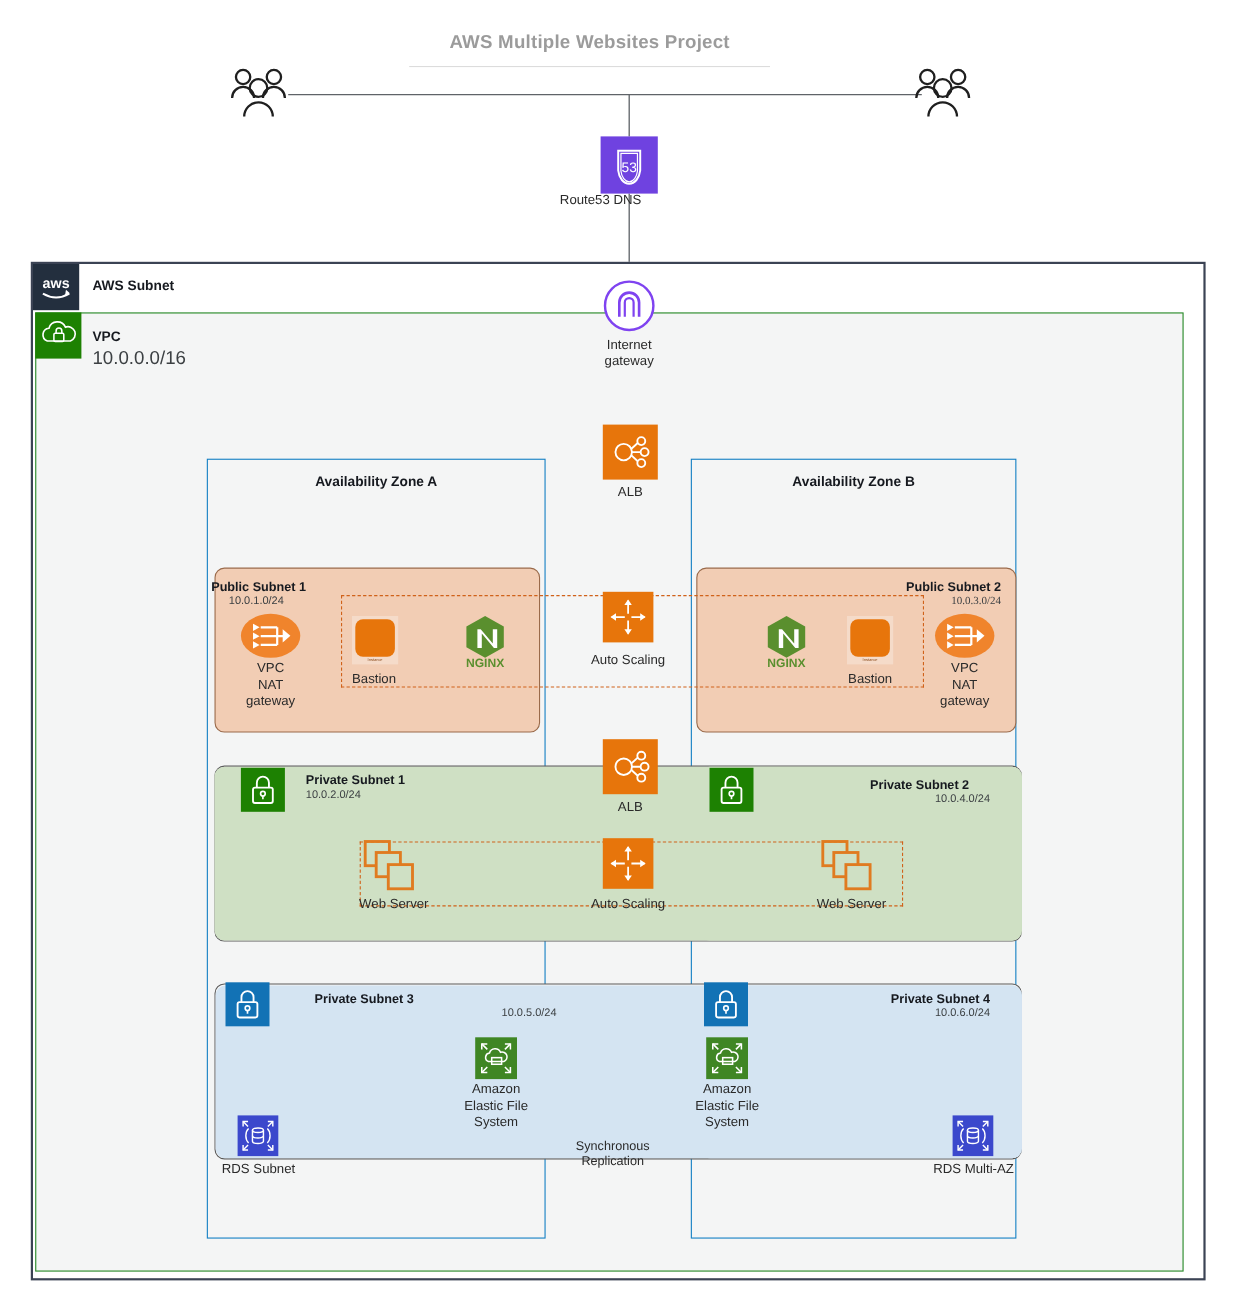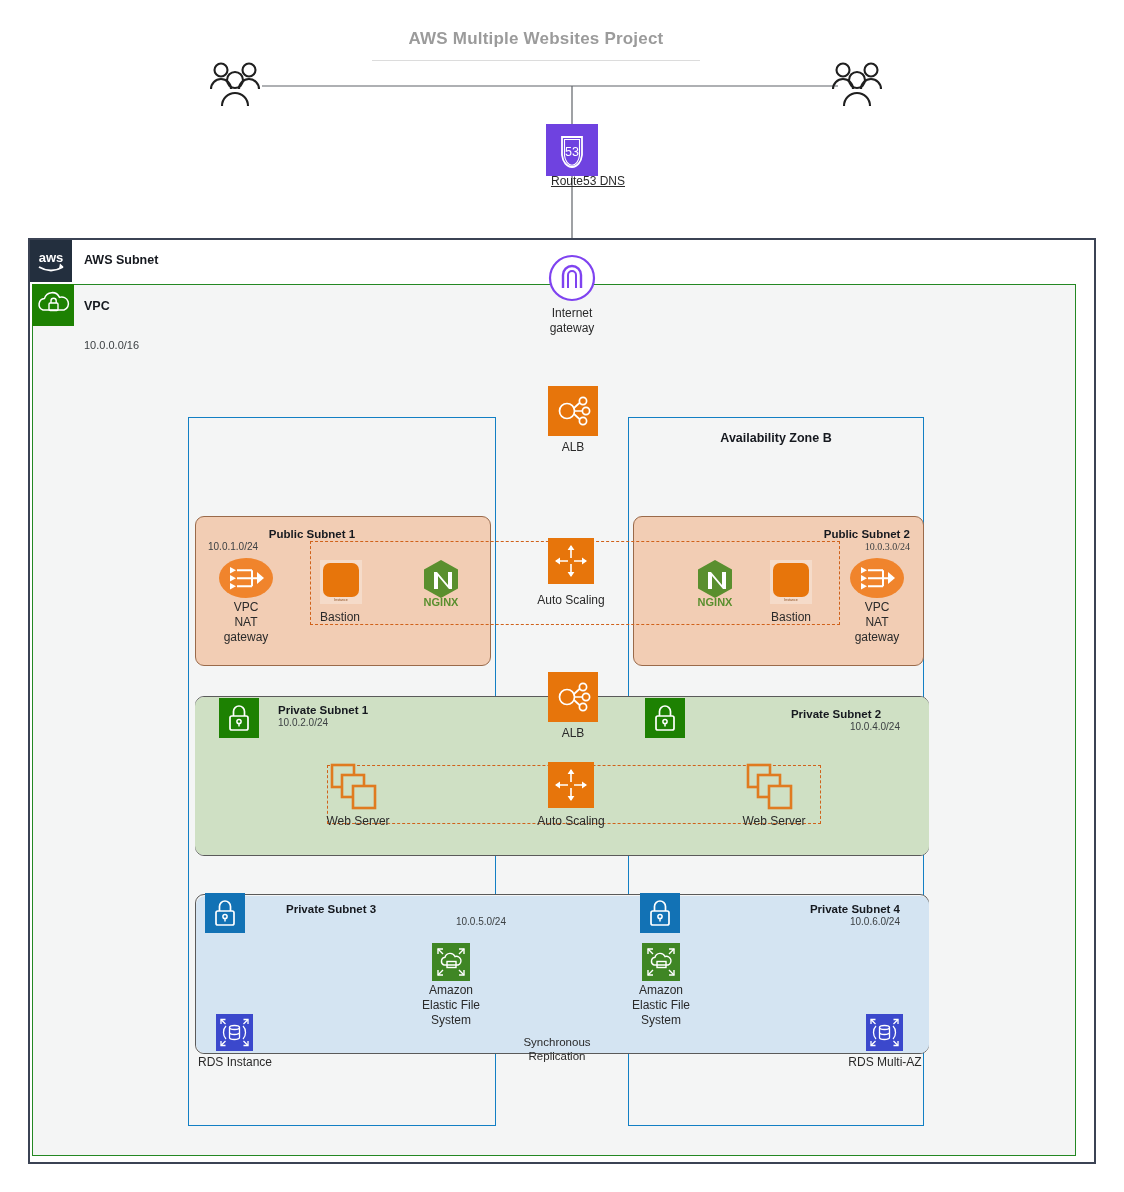--- a/index.html
+++ b/index.html
@@ -19,21 +19,21 @@
   #aws-cloud{left:28px;top:238px;width:1068px;height:926px;border:2px solid #3b4354;background:#ffffff;}
   #aws-badge{left:30px;top:240px;width:42px;height:42px;background:#232f3e;}
   #aws-badge-label{left:84px;top:253px;width:200px;height:18px;text-align:left;
                    font-size:12.5px;font-weight:bold;color:#16191f;}
 
   #vpc-frame{left:32px;top:284px;width:1044px;height:872px;border:1.6px solid #248823;background:#f4f5f5;}
   #vpc-badge{left:32px;top:284px;width:42px;height:42px;background:#1d8102;}
   #vpc-title{left:84px;top:299px;width:200px;height:16px;text-align:left;
              font-size:12.5px;font-weight:bold;color:#16191f;}
   #vpc-cidr{left:84px;top:315px;width:200px;height:16px;text-align:left;
-            font-size:11px;color:#3c4043;margin-top:24px;}
+            font-size:17px;color:#3c4043;}
 
   
   .az{border:1.6px solid #127fc4;background:transparent;}
   #az-a{left:188px;top:417px;width:308px;height:709px;}
   #az-b{left:628px;top:417px;width:296px;height:709px;}
   .az-title{font-size:12.5px;font-weight:bold;color:#16191f;height:18px;}
   #az-a-title{left:188px;top:431px;width:308px;}
   #az-b-title{left:628px;top:431px;width:296px;}
 
   
@@ -163,21 +163,21 @@
     </svg>
   </div>
 
   <div class="ico" style="left:546px;top:124px;width:52px;height:52px;background:#6f42e0;">
     <svg width="52" height="52" viewBox="0 0 52 52">
       <path d="M16,13 h20 v18 a10,14 0 0 1 -10,12 a10,14 0 0 1 -10,-12 z" fill="none" stroke="#ffffff" stroke-width="1.8"></path>
       <path d="M18.5,15.5 h15 v16 a8,11.5 0 0 1 -7.5,9.8 a8,11.5 0 0 1 -7.5,-9.8 z" fill="none" stroke="#ffffff" stroke-width="1.1"></path>
       <text x="26" y="32" fill="#ffffff" font-size="12.5" font-family="Liberation Sans, sans-serif" text-anchor="middle">53</text>
     </svg>
   </div>
-  <div class="lbl node-label" style="left:508px;top:174px;width:160px;text-decoration:underline;">Route53 DNS</div>
+  <div class="lbl node-label" style="left:466px;top:174px;width:160px;">Route53 DNS</div>
 
   <div class="abs" id="aws-cloud"></div>
   <div class="abs" id="aws-badge">
     <svg width="42" height="42" viewBox="0 0 42 42">
       <text x="21" y="22" fill="#ffffff" font-size="13" font-weight="bold" font-family="Liberation Sans, sans-serif" text-anchor="middle">aws</text>
       <path d="M9,27 q12,7 24,0" stroke="#ffffff" stroke-width="1.8" fill="none"></path>
       <path d="M30,23.5 l3.5,3.2 l-4.4,1.6 z" fill="#ffffff"></path>
     </svg>
   </div>
   <div class="lbl" id="aws-badge-label">AWS Subnet</div>
@@ -198,24 +198,25 @@
       <circle cx="24" cy="24" r="22" fill="#ffffff" stroke="#7f43f0" stroke-width="2.2"></circle>
       <path d="M15,34 V21 a9,9 0 0 1 18,0 V34" fill="none" stroke="#7f43f0" stroke-width="2.4"></path>
       <path d="M20,34 V21 a4,4 0 0 1 8,0 V34" fill="none" stroke="#7f43f0" stroke-width="2.0"></path>
     </svg>
   </div>
   <div class="lbl node-label" style="left:498px;top:306px;width:148px;">Internet
 gateway</div>
 
   <div class="abs az" id="az-a"></div>
   <div class="abs az" id="az-b"></div>
+  <div class="lbl az-title" id="az-a-title">Availability Zone A</div>
   <div class="lbl az-title" id="az-b-title">Availability Zone B</div>
 
   <div class="abs subnet public-subnet" id="pub1"></div>
-  <div class="lbl subnet-name" style="left:212px;top:527px;width:200px;text-align:center;">Public Subnet 1</div>
+  <div class="lbl subnet-name" style="left:192px;top:527px;width:200px;text-align:left;">Public Subnet 1</div>
   <div class="lbl subnet-cidr" style="left:208px;top:541px;width:200px;text-align:left;">10.0.1.0/24</div>
 
   <div class="abs subnet public-subnet" id="pub2"></div>
   <div class="lbl subnet-name" style="left:710px;top:527px;width:200px;text-align:right;">Public Subnet 2</div>
   <div class="lbl subnet-cidr" style="left:710px;top:541px;width:200px;text-align:right;font-family:Liberation Serif, serif;">10.0.3.0/24</div>
 
   <div class="abs dashed" id="dash-pub"></div>
 
   <div class="ico sq-orange" style="left:548px;top:386px;width:50px;height:50px;">
     <svg width="50" height="50" viewBox="0 0 50 50">
@@ -449,21 +450,21 @@
         <ellipse cx="18.5" cy="13.5" rx="5" ry="2"></ellipse>
         <path d="M13.5,13.5 V23.5 a5,2 0 0 0 10,0 V13.5"></path>
         <path d="M13.5,18.5 a5,2 0 0 0 10,0"></path>
         <path d="M10,12 a6,8 0 0 0 0,13"></path>
         <path d="M27,12 a6,8 0 0 1 0,13"></path>
         <path d="M5,10 V5.5 H9.5 M27.5,5.5 H32 V10 M32,27 V31.5 H27.5 M9.5,31.5 H5 V27"></path>
         <path d="M5,5.5 L9.5,10 M32,5.5 L27.5,10 M32,31.5 L27.5,27 M5,31.5 L9.5,27"></path>
       </g>
     </svg>
   </div>
-  <div class="lbl node-label" style="left:189px;top:1055px;width:92px;">RDS Instance</div>
+  <div class="lbl node-label" style="left:189px;top:1055px;width:92px;">RDS Subnet</div>
 
   <div class="ico sq-blue" style="left:866px;top:1014px;width:37px;height:37px;">
     <svg width="37" height="37" viewBox="0 0 37 37">
       <g fill="none" stroke="#ffffff" stroke-width="1.3">
         <ellipse cx="18.5" cy="13.5" rx="5" ry="2"></ellipse>
         <path d="M13.5,13.5 V23.5 a5,2 0 0 0 10,0 V13.5"></path>
         <path d="M13.5,18.5 a5,2 0 0 0 10,0"></path>
         <path d="M10,12 a6,8 0 0 0 0,13"></path>
         <path d="M27,12 a6,8 0 0 1 0,13"></path>
         <path d="M5,10 V5.5 H9.5 M27.5,5.5 H32 V10 M32,27 V31.5 H27.5 M9.5,31.5 H5 V27"></path>

